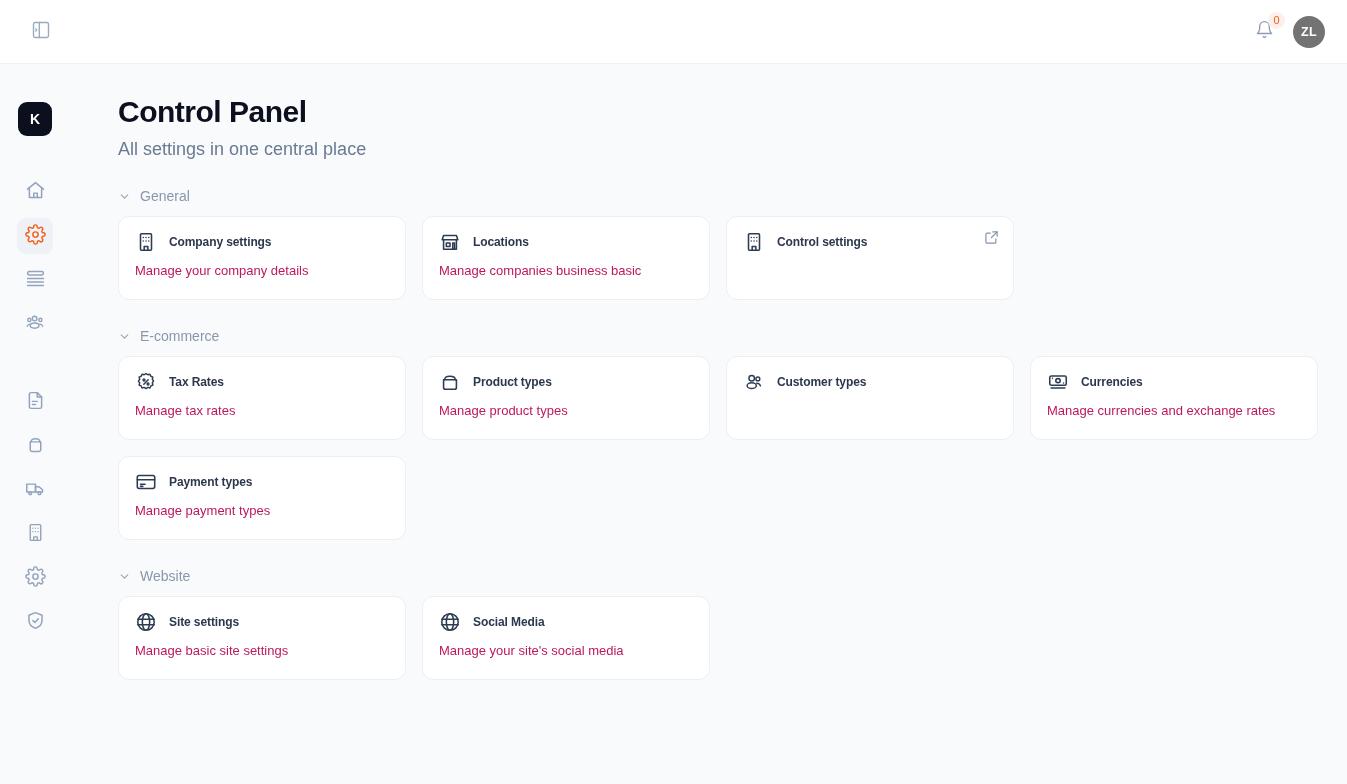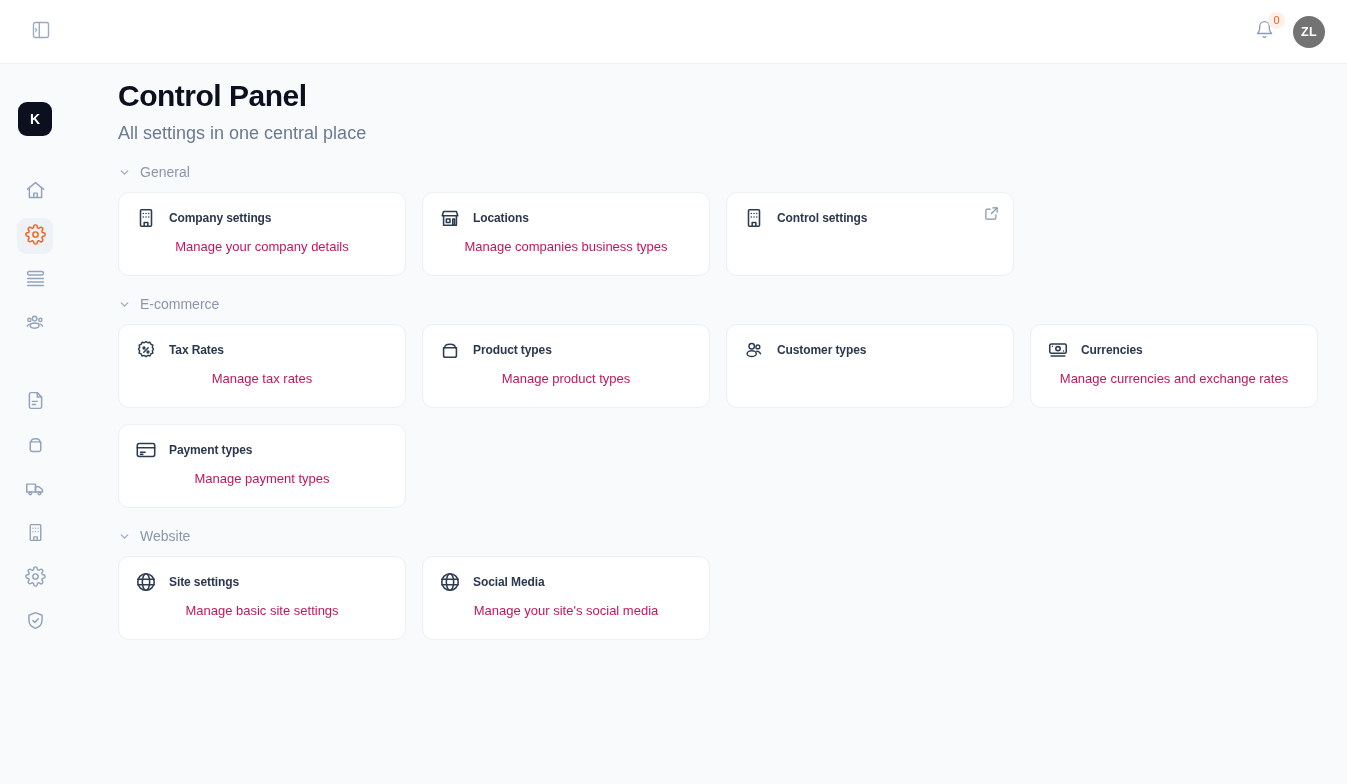--- a/index.html
+++ b/index.html
@@ -63,34 +63,34 @@
     width: 36px; height: 36px; border-radius: 9px;
     display: flex; align-items: center; justify-content: center;
     margin-bottom: 8px; cursor: pointer;
     color: #93a3bb;
   }
   .nav-item.active { background: #eef2f7; color: #f2601a; }
   .nav-gap { height: 34px; }
 
   
   .main {
-    position: absolute; top: 48px; left: 70px;
+    position: absolute; top: 64px; left: 70px;
     width: 1277px; height: 720px;
     padding: 30px 28px 0 48px;
     overflow: hidden;
   }
   .page-title {
     font-size: 30px; font-weight: 700; color: #0b0f1e;
     letter-spacing: -0.5px; line-height: 1.2;
   }
   .page-subtitle {
     font-size: 18px; color: #6b7a90; margin-top: 9px;
   }
 
-  .section { margin-top: 20px; text-align: center; }
+  .section { margin-top: 28px; }
   .section-header {
     display: flex; align-items: center; gap: 9px;
     color: #8a97ab; font-size: 14px;
     margin-bottom: 12px; cursor: pointer;
   }
   .section-header .chev { display: flex; align-items: center; }
 
   .grid {
     display: grid;
     grid-template-columns: repeat(4, 288px);
@@ -300,21 +300,21 @@
           <span class="card-icon">
             <svg width="22" height="22" viewBox="0 0 24 24" fill="none" stroke="currentColor" stroke-width="1.7" stroke-linecap="round" stroke-linejoin="round">
               <path d="M3.5 9.5h17L19 5H5z"></path>
               <path d="M5 9.5V20h14V9.5"></path>
               <rect x="8" y="13" width="4" height="4"></rect>
               <path d="M15 13h2v7h-2z"></path>
             </svg>
           </span>
           <span class="card-title">Locations</span>
         </div>
-        <div class="card-desc">Manage companies business types</div>
+        <div class="card-desc">Manage companies business basic</div>
       </div>
 
 
       <div class="card">
         <div class="card-head">
           <span class="card-icon">
             <svg width="22" height="22" viewBox="0 0 24 24" fill="none" stroke="currentColor" stroke-width="1.7" stroke-linecap="round" stroke-linejoin="round">
               <rect x="6" y="3" width="12" height="18" rx="1"></rect>
               <line x1="9" y1="7" x2="9.01" y2="7"></line>
                 <line x1="12" y1="7" x2="12.01" y2="7"></line>

